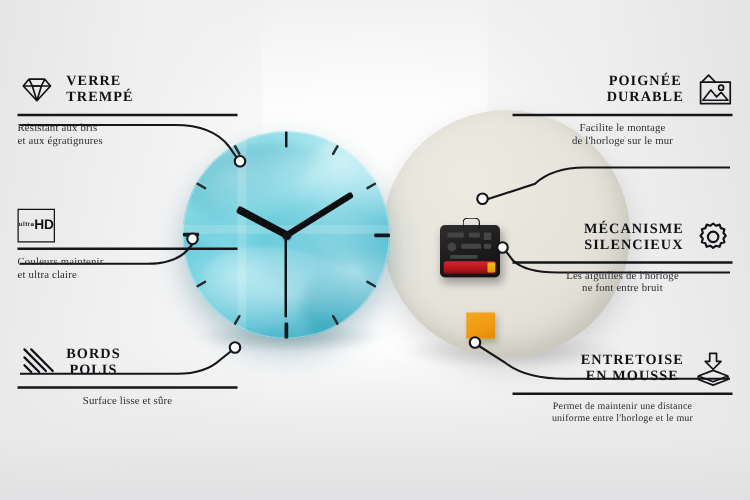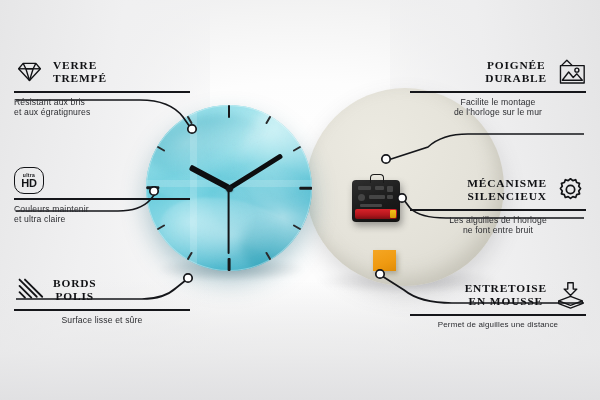--- a/index.html
+++ b/index.html
@@ -79,21 +79,21 @@
   
   .callout{position:absolute;width:176px;}
   .callout.left{left:14px;text-align:left;}
   .callout.right{right:14px;text-align:center;}
   .co-head{display:flex;align-items:center;gap:8px;}
   .callout.right .co-head{flex-direction:row-reverse;}
   .co-icon{width:31px;height:31px;flex:0 0 31px;display:flex;align-items:center;justify-content:center;color:#121316;}
   .co-title{font-family:"Liberation Serif", serif;font-weight:bold;font-size:11.4px;line-height:12.6px;
     letter-spacing:.85px;color:#101114;text-transform:uppercase;}
   .co-rule{height:1.6px;background:#15161a;margin:4px 0 4px 0;width:176px;}
-  .co-sub{font-family:Liberation Sans, sans-serif;font-size:8.6px;line-height:10.4px;color:#2b2c30;letter-spacing:.15px;}
+  .co-sub{font-family:Liberation Serif, serif;font-size:8.6px;line-height:10.4px;color:#2b2c30;letter-spacing:.15px;}
 
   
   #connectors{position:absolute;left:0;top:0;width:600px;height:400px;pointer-events:none;}
 </style>
 </head>
 <body>
 
 <div id="stage">
 
   <div class="bg-base"></div>
@@ -192,21 +192,21 @@
     </div>
     <div class="co-rule"></div>
     <div class="co-sub">
       <span>Résistant aux bris</span><br>
       <span>et aux égratignures</span>
     </div>
   </div>
 
   <div class="callout left" style="top:167px;">
     <div class="co-head">
-      <span class="co-icon" style="border:1.6px solid #121316;border-radius:10px;flex-direction:column;line-height:1;width:28px;height:25px;flex:0 0 28px;">
+      <span class="co-icon" style="border:1.6px solid #121316;border-radius:0;line-height:1;width:28px;height:25px;flex:0 0 28px;">
         <span style="font-family:'Liberation Sans',sans-serif;font-size:5px;font-weight:bold;letter-spacing:.3px;">ultra</span>
         <span style="font-family:'Liberation Sans',sans-serif;font-size:11px;font-weight:bold;letter-spacing:-.2px;">HD</span>
       </span>
     </div>
     <div class="co-rule"></div>
     <div class="co-sub">
       <span>Couleurs maintenir</span><br>
       <span>et ultra claire</span>
     </div>
   </div>
@@ -283,17 +283,18 @@
           <path d="M3 23 v3 L16 31 L29 26 v-3"></path>
         </svg>
       </span>
       <span class="co-title">
         <span>ENTRETOISE</span><br>
         <span>EN MOUSSE</span>
       </span>
     </div>
     <div class="co-rule"></div>
     <div class="co-sub" style="font-size:8px;">
-      <span>Permet de aiguilles une distance</span><br>
+      <span>Permet de maintenir une distance</span><br>
+      <span>uniforme entre l'horloge et le mur</span>
     </div>
   </div>
 
 </div>
 
 </body></html>

